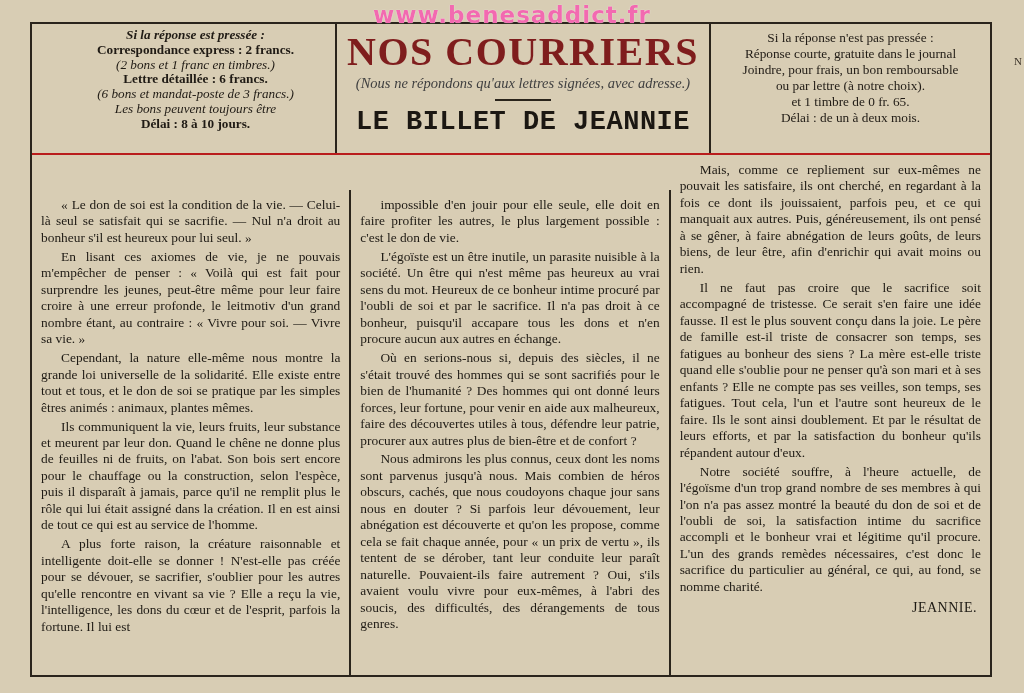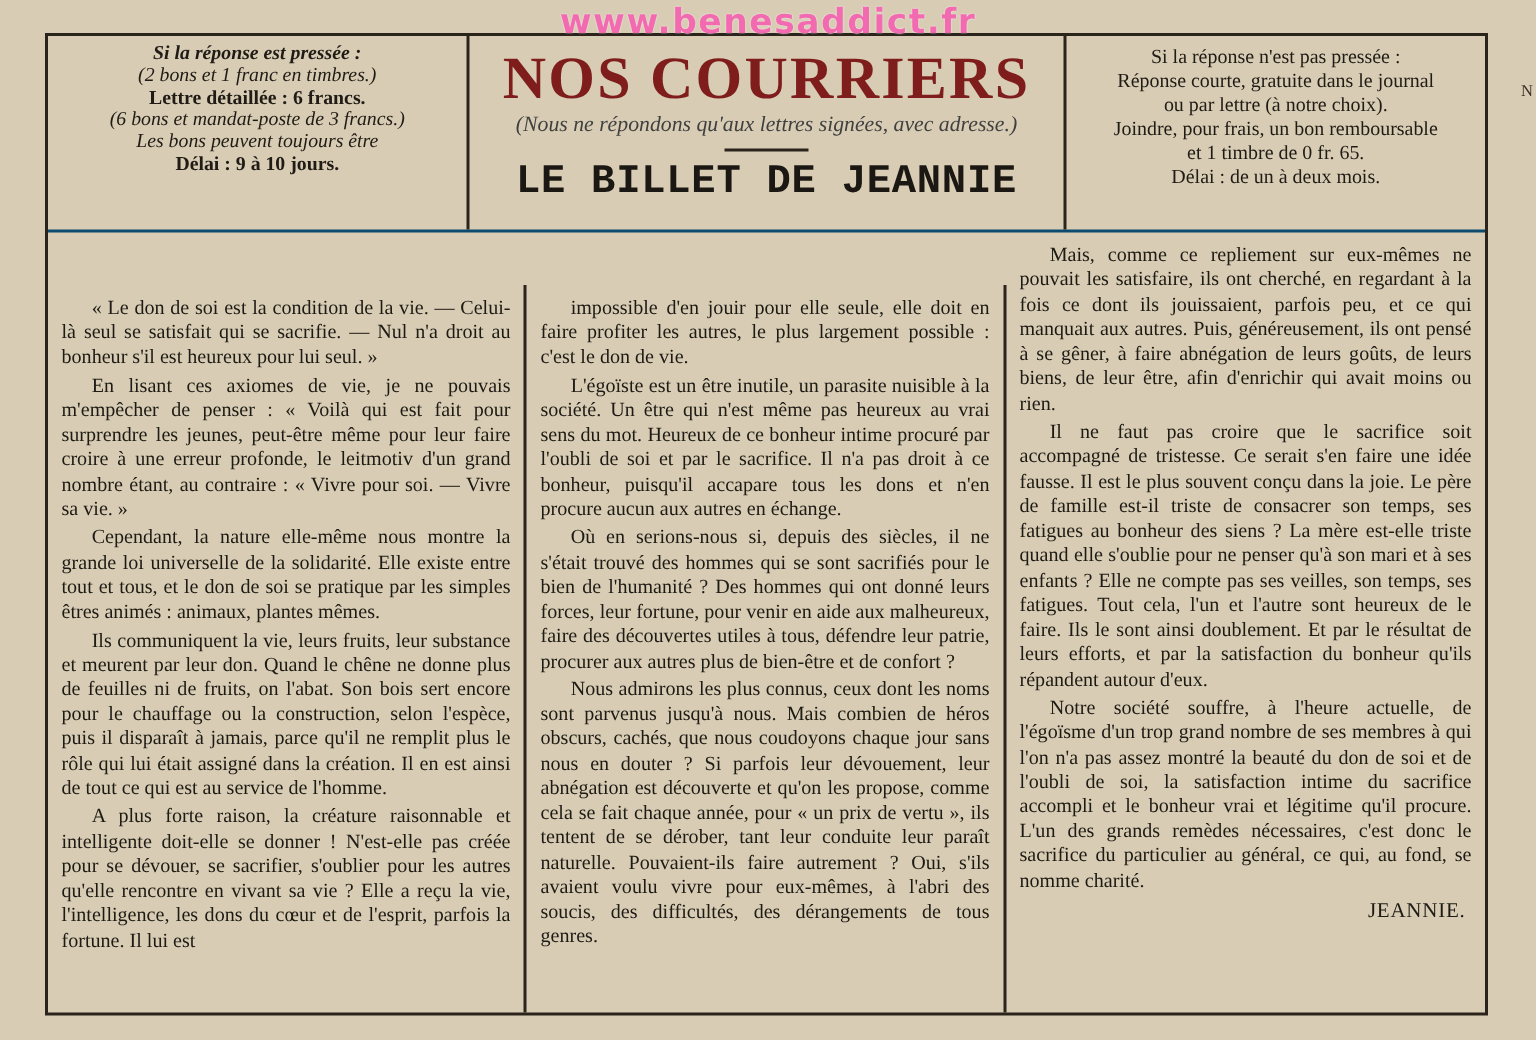--- a/index.html
+++ b/index.html
@@ -43,23 +43,24 @@
     top: 22px;
     width: 962px;
     height: 655px;
     border: 2px solid #2a241c;
     box-sizing: border-box;
     background: #d8cdb4;
   }
   .masthead {
     position: relative;
     height: 131px;
-    border-bottom: 2px solid #0c4a6e;
+    border-bottom: 2px solid #b91c1c;
     box-sizing: border-box;
     display: flex;
+    padding-left: 24px;
   }
   .box-left {
     width: 281px;
     border-right: 2px solid #2a241c;
     box-sizing: border-box;
     padding: 4px 6px 2px 6px;
     text-align: center;
     font-size: 13.2px;
     line-height: 1.12;
     color: #201b15;
@@ -156,39 +157,40 @@
   <div class="watermark">www.benesaddict.fr</div>
 
   <div class="edge-mark">N</div>
 
   <div class="clip">
 
     <div class="masthead">
 
       <div class="box-left">
         <div class="l1">Si la réponse est pressée :</div>
+        <div class="bold">Correspondance express : 2 francs.</div>
         <div class="l-ital">(2 bons et 1 franc en timbres.)</div>
         <div class="bold">Lettre détaillée : 6 francs.</div>
         <div class="l-ital">(6 bons et mandat-poste de 3 francs.)</div>
         <div class="l-ital">Les bons peuvent toujours être</div>
-        <div class="bold">Délai : 9 à 10 jours.</div>
+        <div class="bold">Délai : 8 à 10 jours.</div>
       </div>
 
       <div class="box-center">
         <div class="title-main">NOS COURRIERS</div>
         <div class="title-sub">(Nous ne répondons qu'aux lettres signées, avec adresse.)</div>
         <div class="rule-short"></div>
         <div class="title-second">LE BILLET DE JEANNIE</div>
       </div>
 
       <div class="box-right">
         <div class="l-ital">Si la réponse n'est pas pressée :</div>
         <div>Réponse courte, gratuite dans le journal</div>
+        <div>Joindre, pour frais, un bon remboursable</div>
         <div>ou par lettre (à notre choix).</div>
-        <div>Joindre, pour frais, un bon remboursable</div>
         <div>et 1 timbre de 0 fr. 65.</div>
         <div>Délai : de un à deux mois.</div>
       </div>
 
     </div>
 
     <div class="columns">
 
       <div class="col sep-r">
         <p class="first">« Le don de soi est la condition de la vie. — Celui-là seul se satisfait qui se sacrifie. — Nul n'a droit au bonheur s'il est heureux pour lui seul. »</p>

